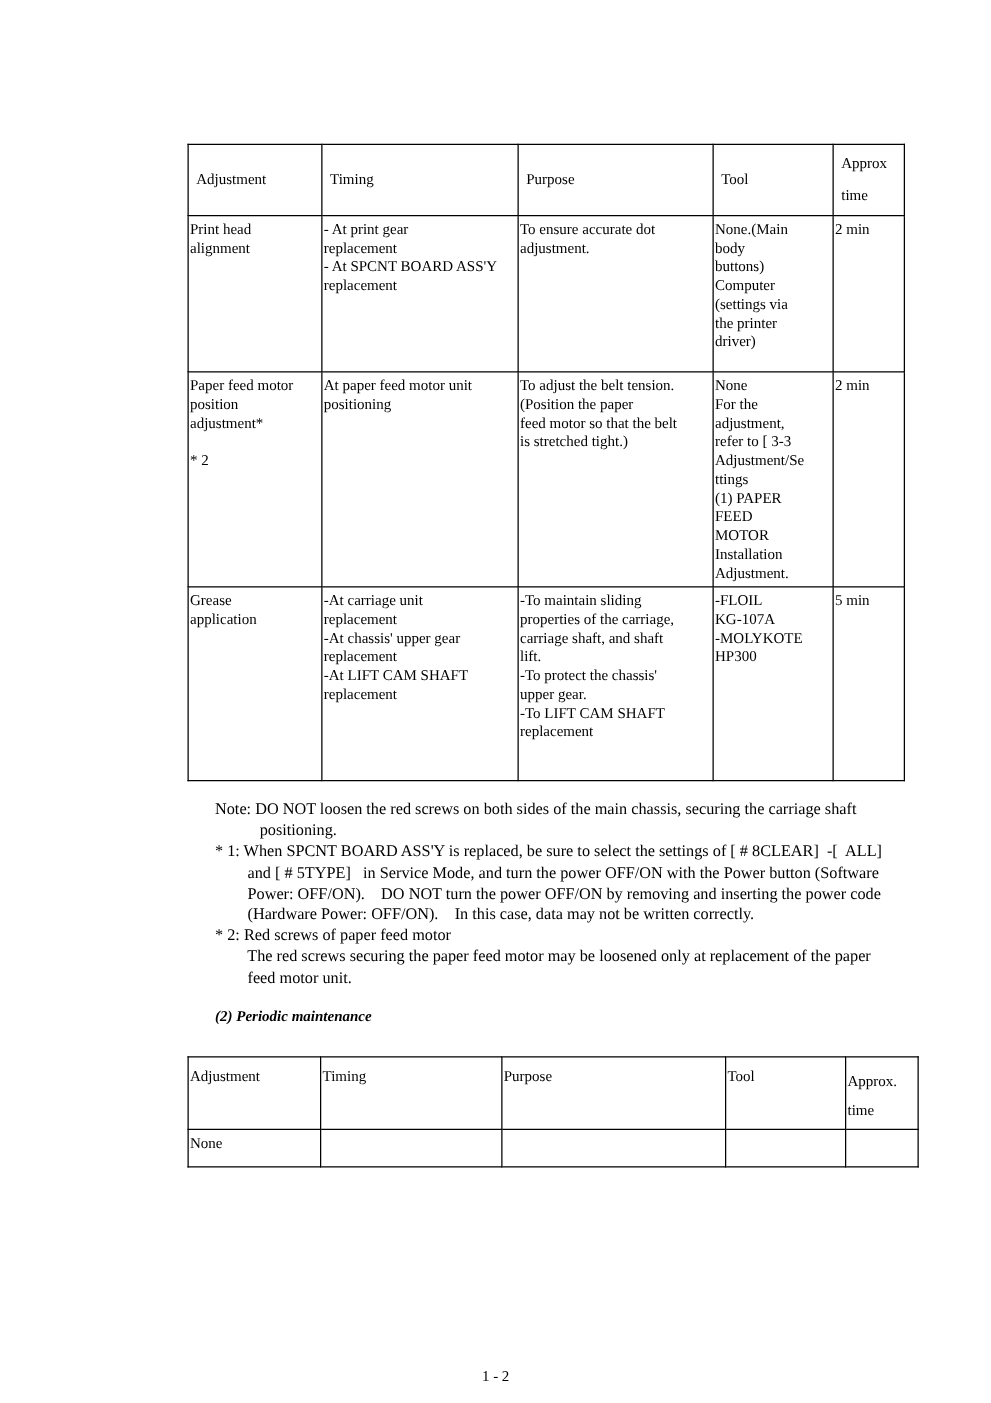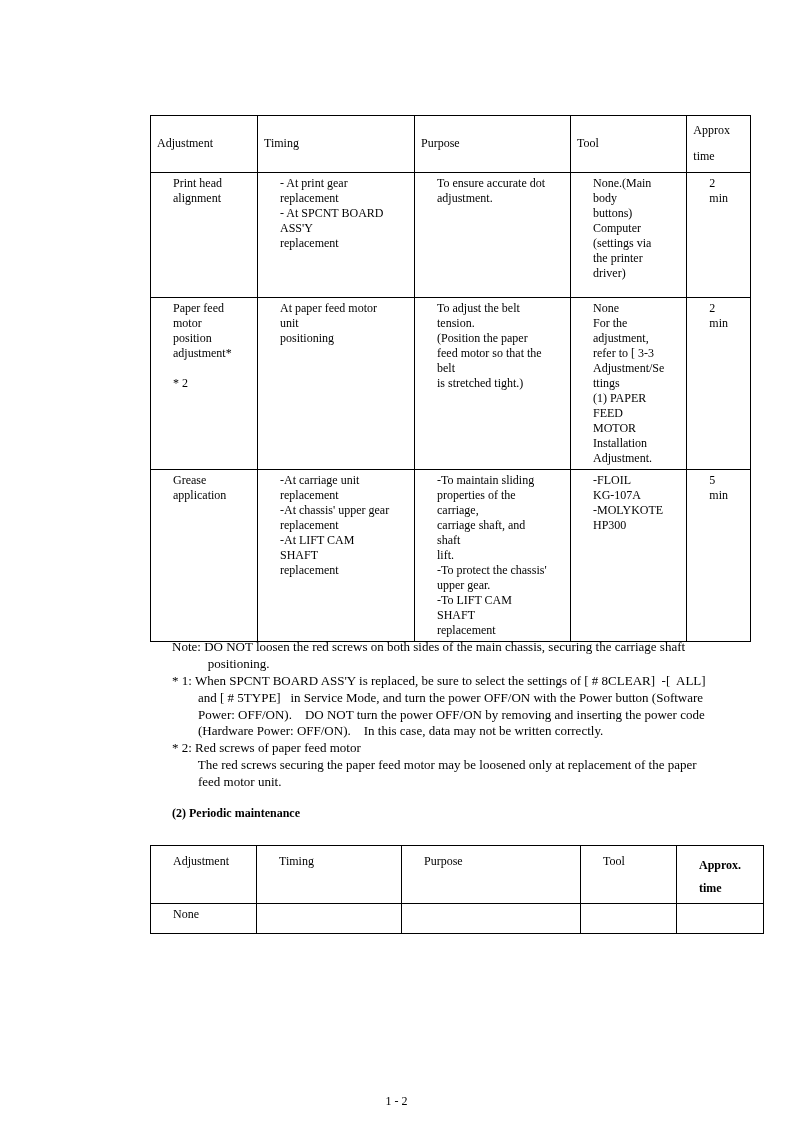--- a/index.html
+++ b/index.html
@@ -3,40 +3,40 @@
 <meta charset="utf-8">
 <style>
   html,body{margin:0;padding:0;background:#ffffff;}
   .page{
     position:relative;width:793px;height:1122px;background:#ffffff;
     font-family:"Liberation Serif",serif;color:#000;margin:0 auto;overflow:hidden;
   }
   table{position:absolute;border-collapse:collapse;table-layout:fixed;}
   th,td{
     border:1px solid #000;font-size:12px;font-weight:normal;text-align:left;
-    white-space:pre-wrap;line-height:1.25;padding:3px 22px;vertical-align:top;
+    white-space:pre-wrap;line-height:1.25;padding:3px 1px;vertical-align:top;
     overflow:hidden;
   }
   .t1{left:150px;top:115px;}
   .t1 th{vertical-align:middle;padding:2px 6px;}
   .t1 .th-approx{line-height:2.15;}
   .t1 tr.hrow{height:50px;}
   .t1 tr.row1{height:125px;}
   .t1 tr.row2{height:170px;}
   .t1 tr.row3{height:155px;}
   .t2{left:150px;top:845px;}
   .t2 th{vertical-align:top;padding-top:8px;}
-  .t2 .th-approx{line-height:1.9;font-weight:bold;}
+  .t2 .th-approx{line-height:1.9;}
   .t2 tr.hrow{height:50px;}
   .t2 tr.row1{height:30px;}
   .notes{
     position:absolute;left:172px;top:639px;font-size:13px;line-height:1.3;
     white-space:pre;
   }
-  .heading2{position:absolute;left:172px;top:806px;font-size:12px;font-weight:bold;}
+  .heading2{position:absolute;left:172px;top:806px;font-size:12px;font-weight:bold;font-style:italic;}
   .footer{position:absolute;left:0;top:1076px;width:100%;text-align:center;font-size:12px;margin-top:18px;}
 </style>
 </head>
 <body>
 
 <div class="page">
 
   <table class="t1">
     <colgroup>
       <col style="width:107px">

